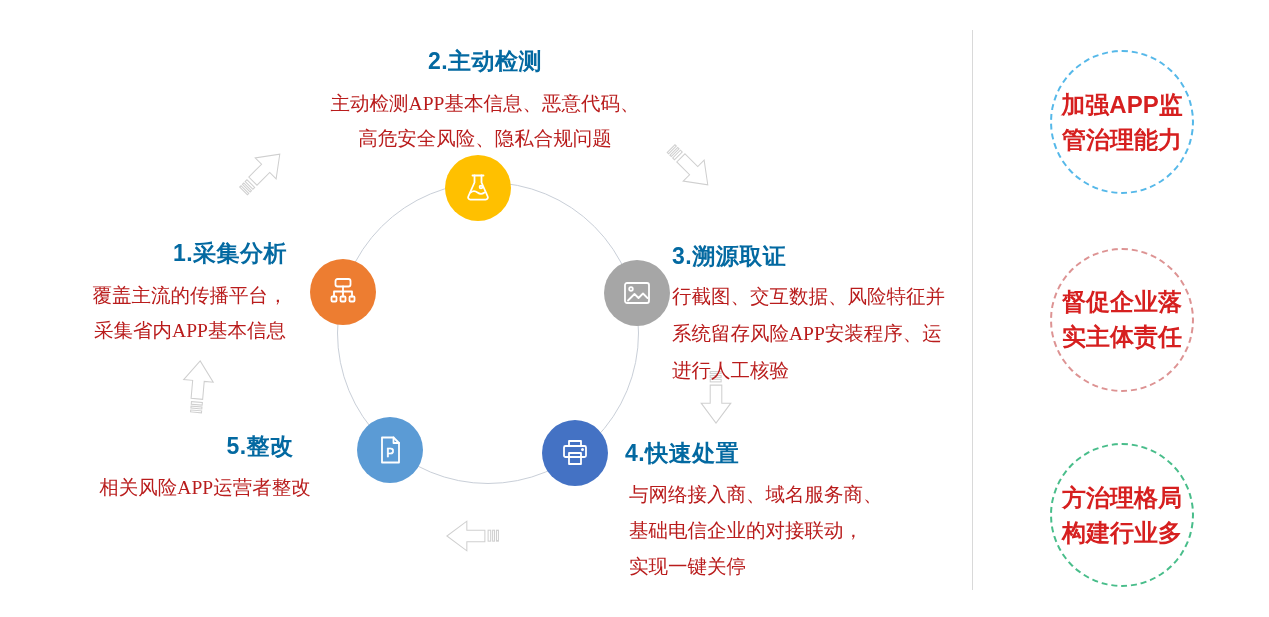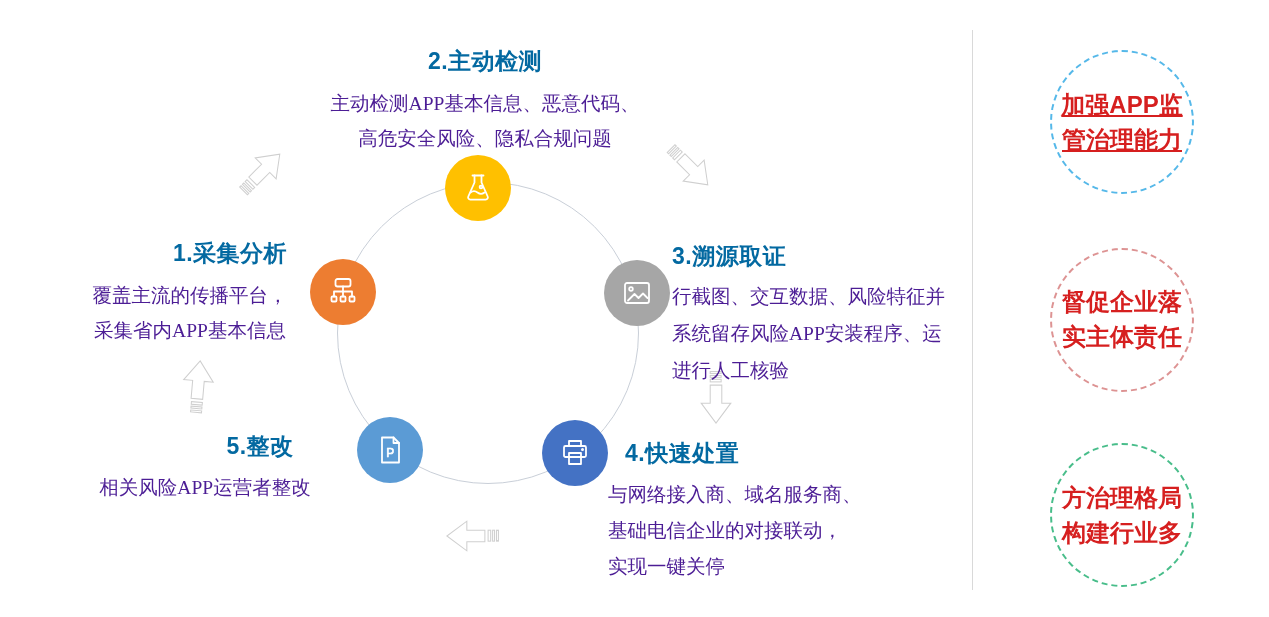--- a/index.html
+++ b/index.html
@@ -22,21 +22,21 @@
   .ic-step3{left:604px;top:260px;background:#A6A6A6;}
   .ic-step4{left:542px;top:420px;background:#4472C4;}
   .ic-step5{left:357px;top:417px;background:#5B9BD5;}
   .icon-circle svg{display:block;}
   
   .step-title{
     position:absolute;color:#0369a1;font-weight:700;font-size:23px;line-height:26px;
     letter-spacing:0.5px;white-space:nowrap;
   }
   .step-desc{
-    position:absolute;color:#4c1d95;font-size:19.5px;line-height:35px;
+    position:absolute;color:#b91c1c;font-size:19.5px;line-height:35px;
     font-family:"Liberation Serif","DejaVu Serif",serif;
   }
   .t-center{text-align:center;}
   .t-left{text-align:left;}
   
   .arrow{position:absolute;width:58px;height:42px;}
   .arrow svg{display:block;width:100%;height:100%;}
   .rot-ne{transform:rotate(-45deg);}
   .rot-se{transform:rotate(45deg);}
   .rot-s{transform:rotate(90deg);}
@@ -44,21 +44,21 @@
   .rot-n{transform:rotate(-85deg);}
   
   .divider{position:absolute;left:972px;top:30px;width:1px;height:560px;background:#d9d9d9;}
   
   .badge{
     position:absolute;left:1050px;width:144px;height:144px;border-radius:50%;
     display:flex;flex-direction:column;align-items:center;justify-content:center;
     color:#d61f1f;font-size:24px;font-weight:700;line-height:35px;text-align:center;
     box-sizing:border-box;
   }
-  .badge-1{top:50px;border:2px dashed #55b8e9;text-decoration:underline;}
+  .badge-1{top:50px;border:2px dashed #55b8e9;}
   .badge-2{top:248px;border:2px dashed #dd9393;font-family:"Liberation Serif","DejaVu Serif",serif;}
   .badge-3{top:443px;border:2px dashed #48bd8a;}
 </style>
 </head>
 <body>
 
 <div class="canvas">
 
   <div class="ring"></div>
 
@@ -180,21 +180,21 @@
   </div>
 
   <div class="step-title t-left" style="left:672px;top:243px;">3.溯源取证</div>
   <div class="step-desc t-left" style="left:672px;top:278px;width:300px;line-height:37px;">
     <div>行截图、交互数据、风险特征并</div>
     <div>系统留存风险APP安装程序、运</div>
     <div>进行人工核验</div>
   </div>
 
   <div class="step-title t-left" style="left:625px;top:440px;">4.快速处置</div>
-  <div class="step-desc t-left" style="left:608px;top:477px;width:300px;line-height:36px;">
+  <div class="step-desc t-left" style="left:629px;top:477px;width:300px;line-height:36px;">
     <div>与网络接入商、域名服务商、</div>
     <div>基础电信企业的对接联动，</div>
     <div>实现一键关停</div>
   </div>
 
   <div class="step-title t-center" style="left:190px;top:433px;width:140px;">5.整改</div>
   <div class="step-desc t-center" style="left:75px;top:471px;width:260px;line-height:34px;">
     <div>相关风险APP运营者整改</div>
   </div>
 

